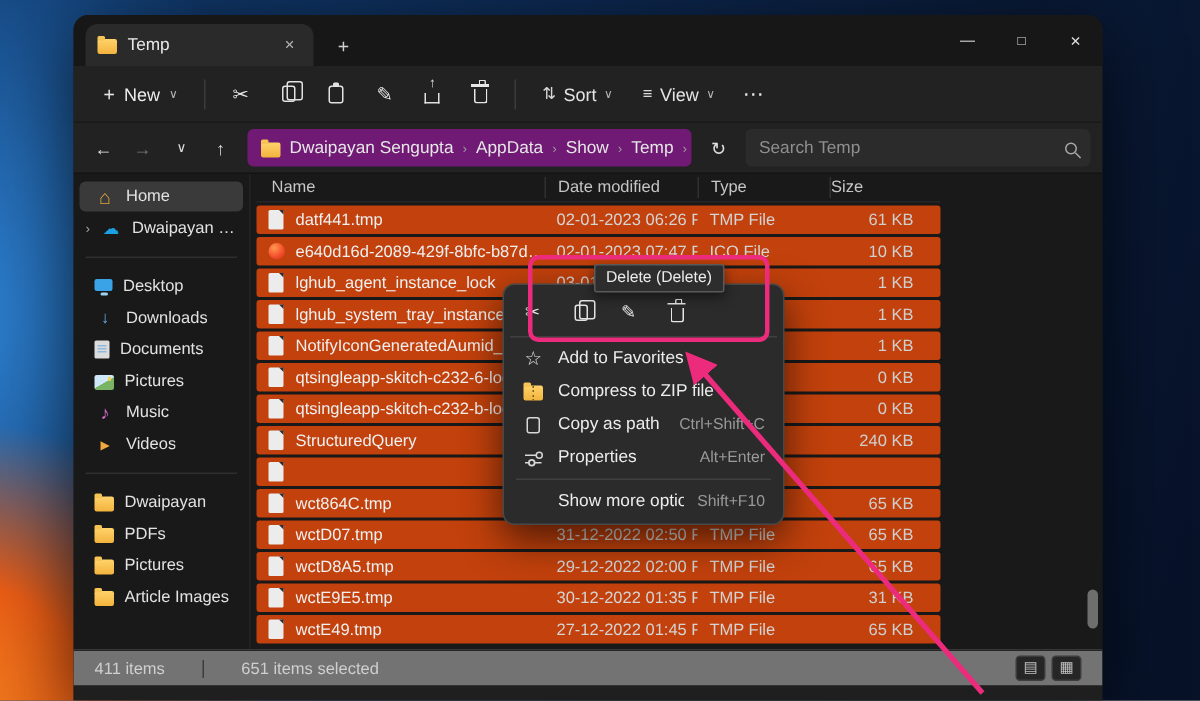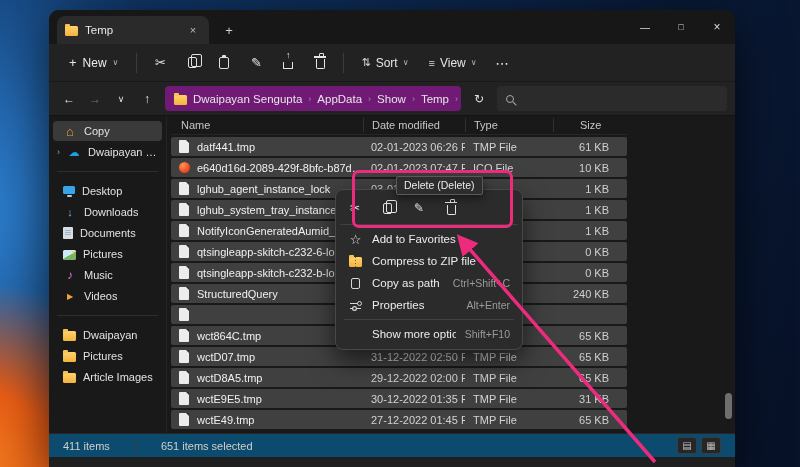--- a/index.html
+++ b/index.html
@@ -75,33 +75,33 @@
 
   
   .main { flex:1; min-width:0; position:relative; padding-left:4px; overflow:hidden; }
   .list-header { display:flex; height:19px; align-items:center; font-size:11px; color:#c6c6c6;
     border-bottom:1px solid #262626; width:456px; }
   .hcol { height:14px; display:flex; align-items:center; white-space:nowrap; overflow:hidden; }
   .hcol + .hcol { border-left:1px solid #303030; }
   .hcol-0 { width:192px; padding-left:10px; }
   .hcol-1 { width:102px; padding-left:8px; }
   .hcol-2 { width:88px;  padding-left:8px; }
-  .hcol-3 { width:70px;  padding-left:26px; }
+  .hcol-3 { width:70px;  padding-left:0; }
   .rows { padding-top:2px; }
-  .row { display:flex; align-items:center; height:19px; margin-bottom:2px; width:456px; background:#404040;
+  .row { display:flex; align-items:center; height:19px; margin-bottom:2px; width:456px; background:#c2410c;
     border-radius:2px; font-size:11px; color:#d4d4d4; }
   .c-icon { width:26px; display:flex; justify-content:center; flex:0 0 auto; }
   .c-name { width:166px; color:#f0f0f0; white-space:nowrap; overflow:hidden; text-overflow:ellipsis; flex:0 0 auto; }
   .c-date { width:102px; padding-left:8px; white-space:nowrap; overflow:hidden; flex:0 0 auto; }
   .c-type { width:88px; padding-left:8px; white-space:nowrap; overflow:hidden; flex:0 0 auto; }
   .c-size { width:66px; text-align:right; padding-right:10px; white-space:nowrap; flex:0 0 auto; color:#cfcfcf; }
   .scrollbar { position:absolute; right:3px; top:22px; bottom:4px; width:8px; }
   .scroll-thumb { position:absolute; bottom:10px; right:0; width:7px; height:26px; background:#6e6e6e; border-radius:4px; }
 
-  .statusbar { height:24px; background:#0c4a6e; border-top:1px solid #262626; display:flex; align-items:center;
+  .statusbar { height:24px; background:#737373; border-top:1px solid #262626; display:flex; align-items:center;
     padding:0 14px; gap:25px; font-size:11px; color:#cfcfcf; flex:0 0 auto; }
   .sb-divider { width:1px; height:12px; background:#3c3c3c; }
   .status-right { margin-left:auto; display:flex; gap:4px; }
   .view-toggle { width:20px; height:17px; display:flex; align-items:center; justify-content:center;
     color:#c0c0c0; font-size:10px; border:1px solid #3c3c3c; border-radius:3px; background:#262626; }
   .window-pad { height:10px; background:#1f1f1f; flex:0 0 auto; }
 
   
   .ctx-menu { position:absolute; left:335px; top:189px; width:188px; background:#2b2b2b;
     border:1px solid #484848; border-radius:8px; box-shadow:0 10px 26px rgba(0,0,0,.6); padding:4px; z-index:40; }
@@ -250,29 +250,30 @@
         <span class="crumb">Show</span>
         <span class="crumb-sep">›</span>
         <span class="crumb">Temp</span>
         <span class="crumb-sep">›</span>
         <span class="bc-dd">∨</span>
       </div>
     <div class="nav-btn">
         <span>↻</span>
       </div>
     <div class="searchbox">
+      <input placeholder="Search Temp" style="">
       <span class="search-icon"></span>
     </div>
   </div>
 
   <div class="content">
     <div class="sidebar">
         <div class="sb-item selected">
           <span class="ic home-icon">⌂</span>
-          <span class="sb-label">Copy</span>
+          <span class="sb-label">Home</span>
         </div>
         <div class="sb-item expandable">
           <span class="sb-chev">›</span>
           <span class="ic onedrive-icon">☁</span>
           <span class="sb-label">Dwaipayan - Per</span>
         </div>
         <div class="sb-sep"></div>
         <div class="sb-item">
           <span class="ic desktop-icon"></span>
           <span class="sb-label">Desktop</span>
@@ -294,20 +295,24 @@
           <span class="sb-label">Music</span>
         </div>
         <div class="sb-item">
           <span class="ic videos-icon">▶</span>
           <span class="sb-label">Videos</span>
         </div>
         <div class="sb-sep"></div>
         <div class="sb-item">
           <span class="ic folder-icon"></span>
           <span class="sb-label">Dwaipayan</span>
+        </div>
+        <div class="sb-item">
+          <span class="ic folder-icon"></span>
+          <span class="sb-label">PDFs</span>
         </div>
         <div class="sb-item">
           <span class="ic folder-icon"></span>
           <span class="sb-label">Pictures</span>
         </div>
         <div class="sb-item">
           <span class="ic folder-icon"></span>
           <span class="sb-label">Article Images</span>
         </div>
       </div>

